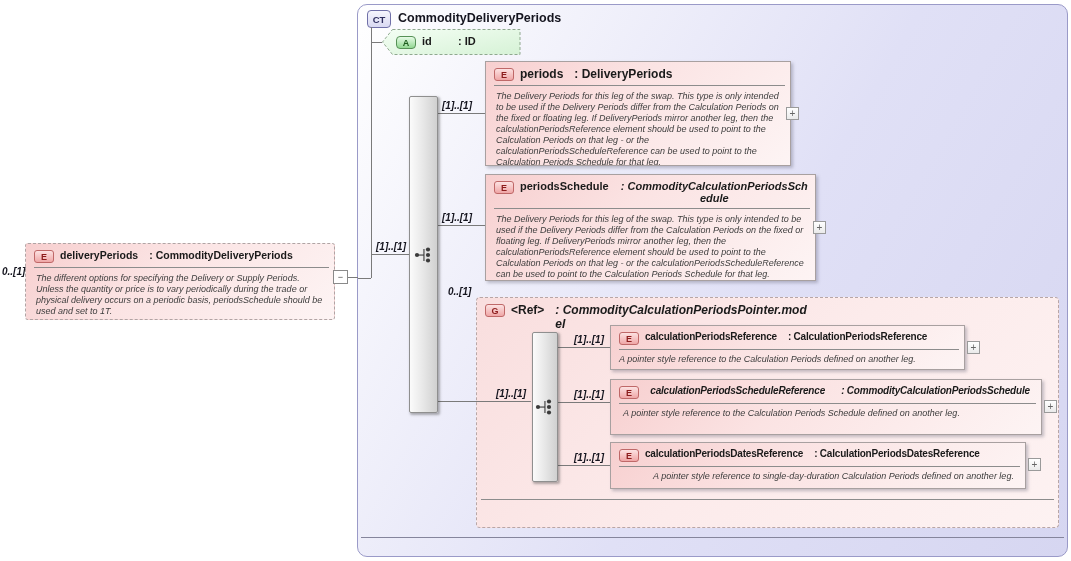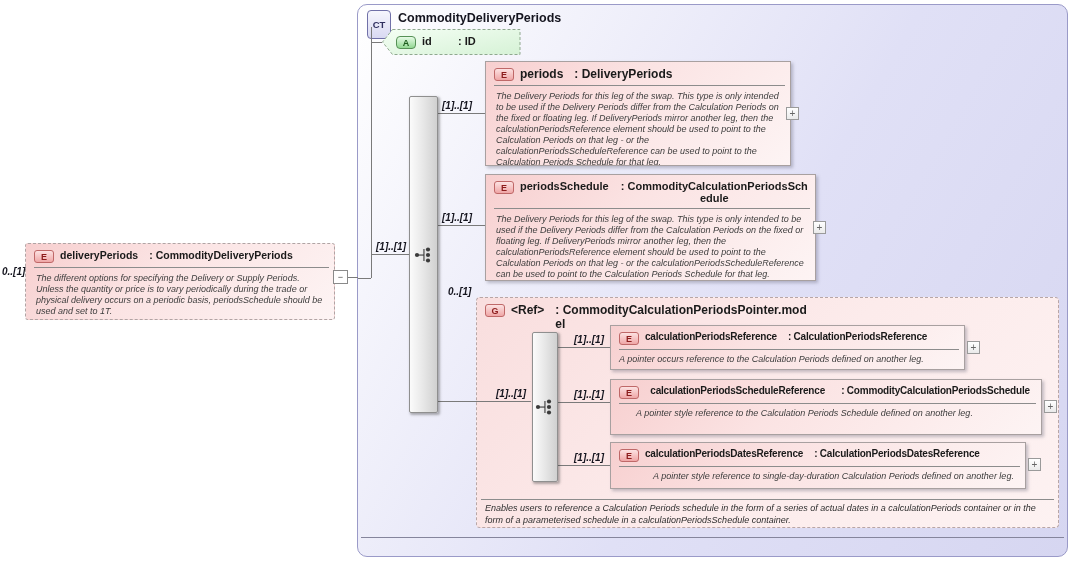--- a/index.html
+++ b/index.html
@@ -8,30 +8,30 @@
   .abs{position:absolute;}
   .hline{position:absolute;height:1px;background:#7a7a7a;z-index:2;}
   .vline{position:absolute;width:1px;background:#7a7a7a;z-index:2;}
   .card{position:absolute;font-style:italic;font-weight:bold;font-size:10px;color:#15151f;white-space:nowrap;z-index:4;}
   .badge{display:inline-flex;align-items:center;justify-content:center;box-sizing:border-box;
          width:20px;height:13px;border-radius:3px;font-weight:bold;font-size:9px;flex:none;margin-top:1px;}
   .badge-e{border:1px solid #bf6868;background:linear-gradient(180deg,#fce2e2,#efa6a6);color:#8c1d1d;}
   .badge-g{border:1px solid #bf6868;background:linear-gradient(180deg,#fce2e2,#efa6a6);color:#8c1d1d;}
   .badge-a{border:1px solid #569156;background:linear-gradient(180deg,#e6fbe6,#92d892);color:#1c5c1c;border-radius:4px;}
   .badge-ct{box-sizing:border-box;display:inline-flex;align-items:center;justify-content:center;
-            width:24px;height:29px;border:1px solid #7070a8;border-radius:4px;
+            width:24px;height:18px;border:1px solid #7070a8;border-radius:4px;
             background:linear-gradient(180deg,#f6f6fd,#d9d9f2);color:#2f2f5f;font-weight:bold;font-size:9.5px;}
   .ebox{position:absolute;box-sizing:border-box;border:1px solid #a8a0a0;
         background:linear-gradient(135deg,#f7cfcf 0%,#fbe3e3 40%,#fdf4f4 100%);
         box-shadow:2px 2px 3px rgba(90,90,110,0.35);z-index:3;overflow:hidden;}
   .ebox.dashed{border:1px dashed #b0a4a4;box-shadow:none;border-radius:3px;}
   .hdr{display:flex;align-items:flex-start;gap:6px;padding:5px 6px 2px 8px;color:#1a1a1a;font-weight:bold;}
   .hdr .nm{white-space:nowrap;}
   .hdr .tp{margin-left:5px;white-space:nowrap;}
-  .hdr .wrap{white-space:normal;word-break:break-all;}
+  .hdr .wrap{white-space:normal;word-break:break-all;font-style:italic;}
   .sep{height:1px;background:#8c8c8c;margin:2px 5px 2px 8px;}
   .ann{font-style:italic;font-size:9px;line-height:11px;color:#3d3d3d;padding:3px 10px 4px 10px;}
   .bar{position:absolute;box-sizing:border-box;border:1px solid #8f8f8f;border-radius:2px;
        background:linear-gradient(90deg,#fbfbfb,#e9e9e9 45%,#d0d0d0);
        box-shadow:1.5px 1.5px 2.5px rgba(60,60,60,0.4);z-index:3;
        display:flex;align-items:center;justify-content:center;}
   .plus{position:absolute;box-sizing:border-box;width:13px;height:13px;border:1px solid #9a9a9a;
         background:linear-gradient(180deg,#ffffff,#eaeaea);color:#666;font-size:10px;line-height:11px;
         text-align:center;z-index:4;cursor:pointer;font-family:inherit;padding:0;}
   .ct-container{position:absolute;box-sizing:border-box;border:1.5px solid #9a9ac8;border-radius:10px;
@@ -116,48 +116,47 @@
       <div class="hline" style="left:81px;top:167px;width:52px;"></div>
       <div class="card" style="left:97px;top:154px;">[1]..[1]</div>
 
       <div class="ebox" style="left:133px;top:27px;width:355px;height:45px;">
         <div class="hdr" style="font-size:10px;letter-spacing:-0.2px;">
           <span class="badge badge-e">E</span>
           <span class="nm">calculationPeriodsReference</span>
           <span class="tp">: CalculationPeriodsReference</span>
         </div>
         <div class="sep"></div>
-        <div class="ann" style="padding:2px 8px;">A pointer occurs reference to the Calculation Periods defined on another leg.</div>
+        <div class="ann" style="padding:2px 8px;">A pointer style reference to the Calculation Periods defined on another leg.</div>
       </div>
       <button class="plus" style="left:490px;top:43px;">+</button>
 
       <div class="ebox" style="left:133px;top:81px;width:432px;height:56px;">
         <div class="hdr" style="font-size:10px;letter-spacing:-0.2px;">
           <span class="badge badge-e">E</span>
           <span class="nm wrap" style="width:180px;text-align:right;">calculationPeriodsScheduleReference</span>
           <span class="tp wrap" style="flex:1;text-align:center;">: CommodityCalculationPeriodsSchedule</span>
         </div>
         <div class="sep"></div>
-        <div class="ann" style="padding:2px 25px;">A pointer style reference to the Calculation Periods Schedule defined on another leg.</div>
+        <div class="ann" style="padding:2px 12px;">A pointer style reference to the Calculation Periods Schedule defined on another leg.</div>
       </div>
       <button class="plus" style="left:567px;top:102px;">+</button>
 
       <div class="ebox" style="left:133px;top:144px;width:416px;height:47px;">
         <div class="hdr" style="font-size:10px;letter-spacing:-0.2px;">
           <span class="badge badge-e">E</span>
           <span class="nm">calculationPeriodsDatesReference</span>
           <span class="tp">: CalculationPeriodsDatesReference</span>
         </div>
         <div class="sep"></div>
         <div class="ann" style="padding:2px 8px;margin-left:34px;">A pointer style reference to single-day-duration Calculation Periods defined on another leg.</div>
       </div>
       <button class="plus" style="left:551px;top:160px;">+</button>
 
       <div class="hline" style="left:4px;right:4px;top:201px;background:#8c8c8c;"></div>
-      <div class="footnote" style="left:8px;top:205px;width:566px;font-size:9px;">Enables users to reference a Calculation Periods schedule in the form of a series of actual dates in a calculationPeriods container or in the form of a parameterised schedule in a calculationPeriodsSchedule container.</div>
     </div>
     <div class="card" style="left:90px;top:281px;">0..[1]</div>
 
     <div class="bar" style="left:51px;top:91px;width:29px;height:317px;">
       <svg width="22" height="20" viewBox="0 0 22 20">
         <g fill="#3b3b3b">
           <circle cx="4" cy="10" r="2.1"></circle>
           <rect x="4" y="9.5" width="7" height="1.1"></rect>
           <rect x="10.4" y="4" width="1.1" height="12"></rect>
           <circle cx="15" cy="4.5" r="2.1"></circle>

